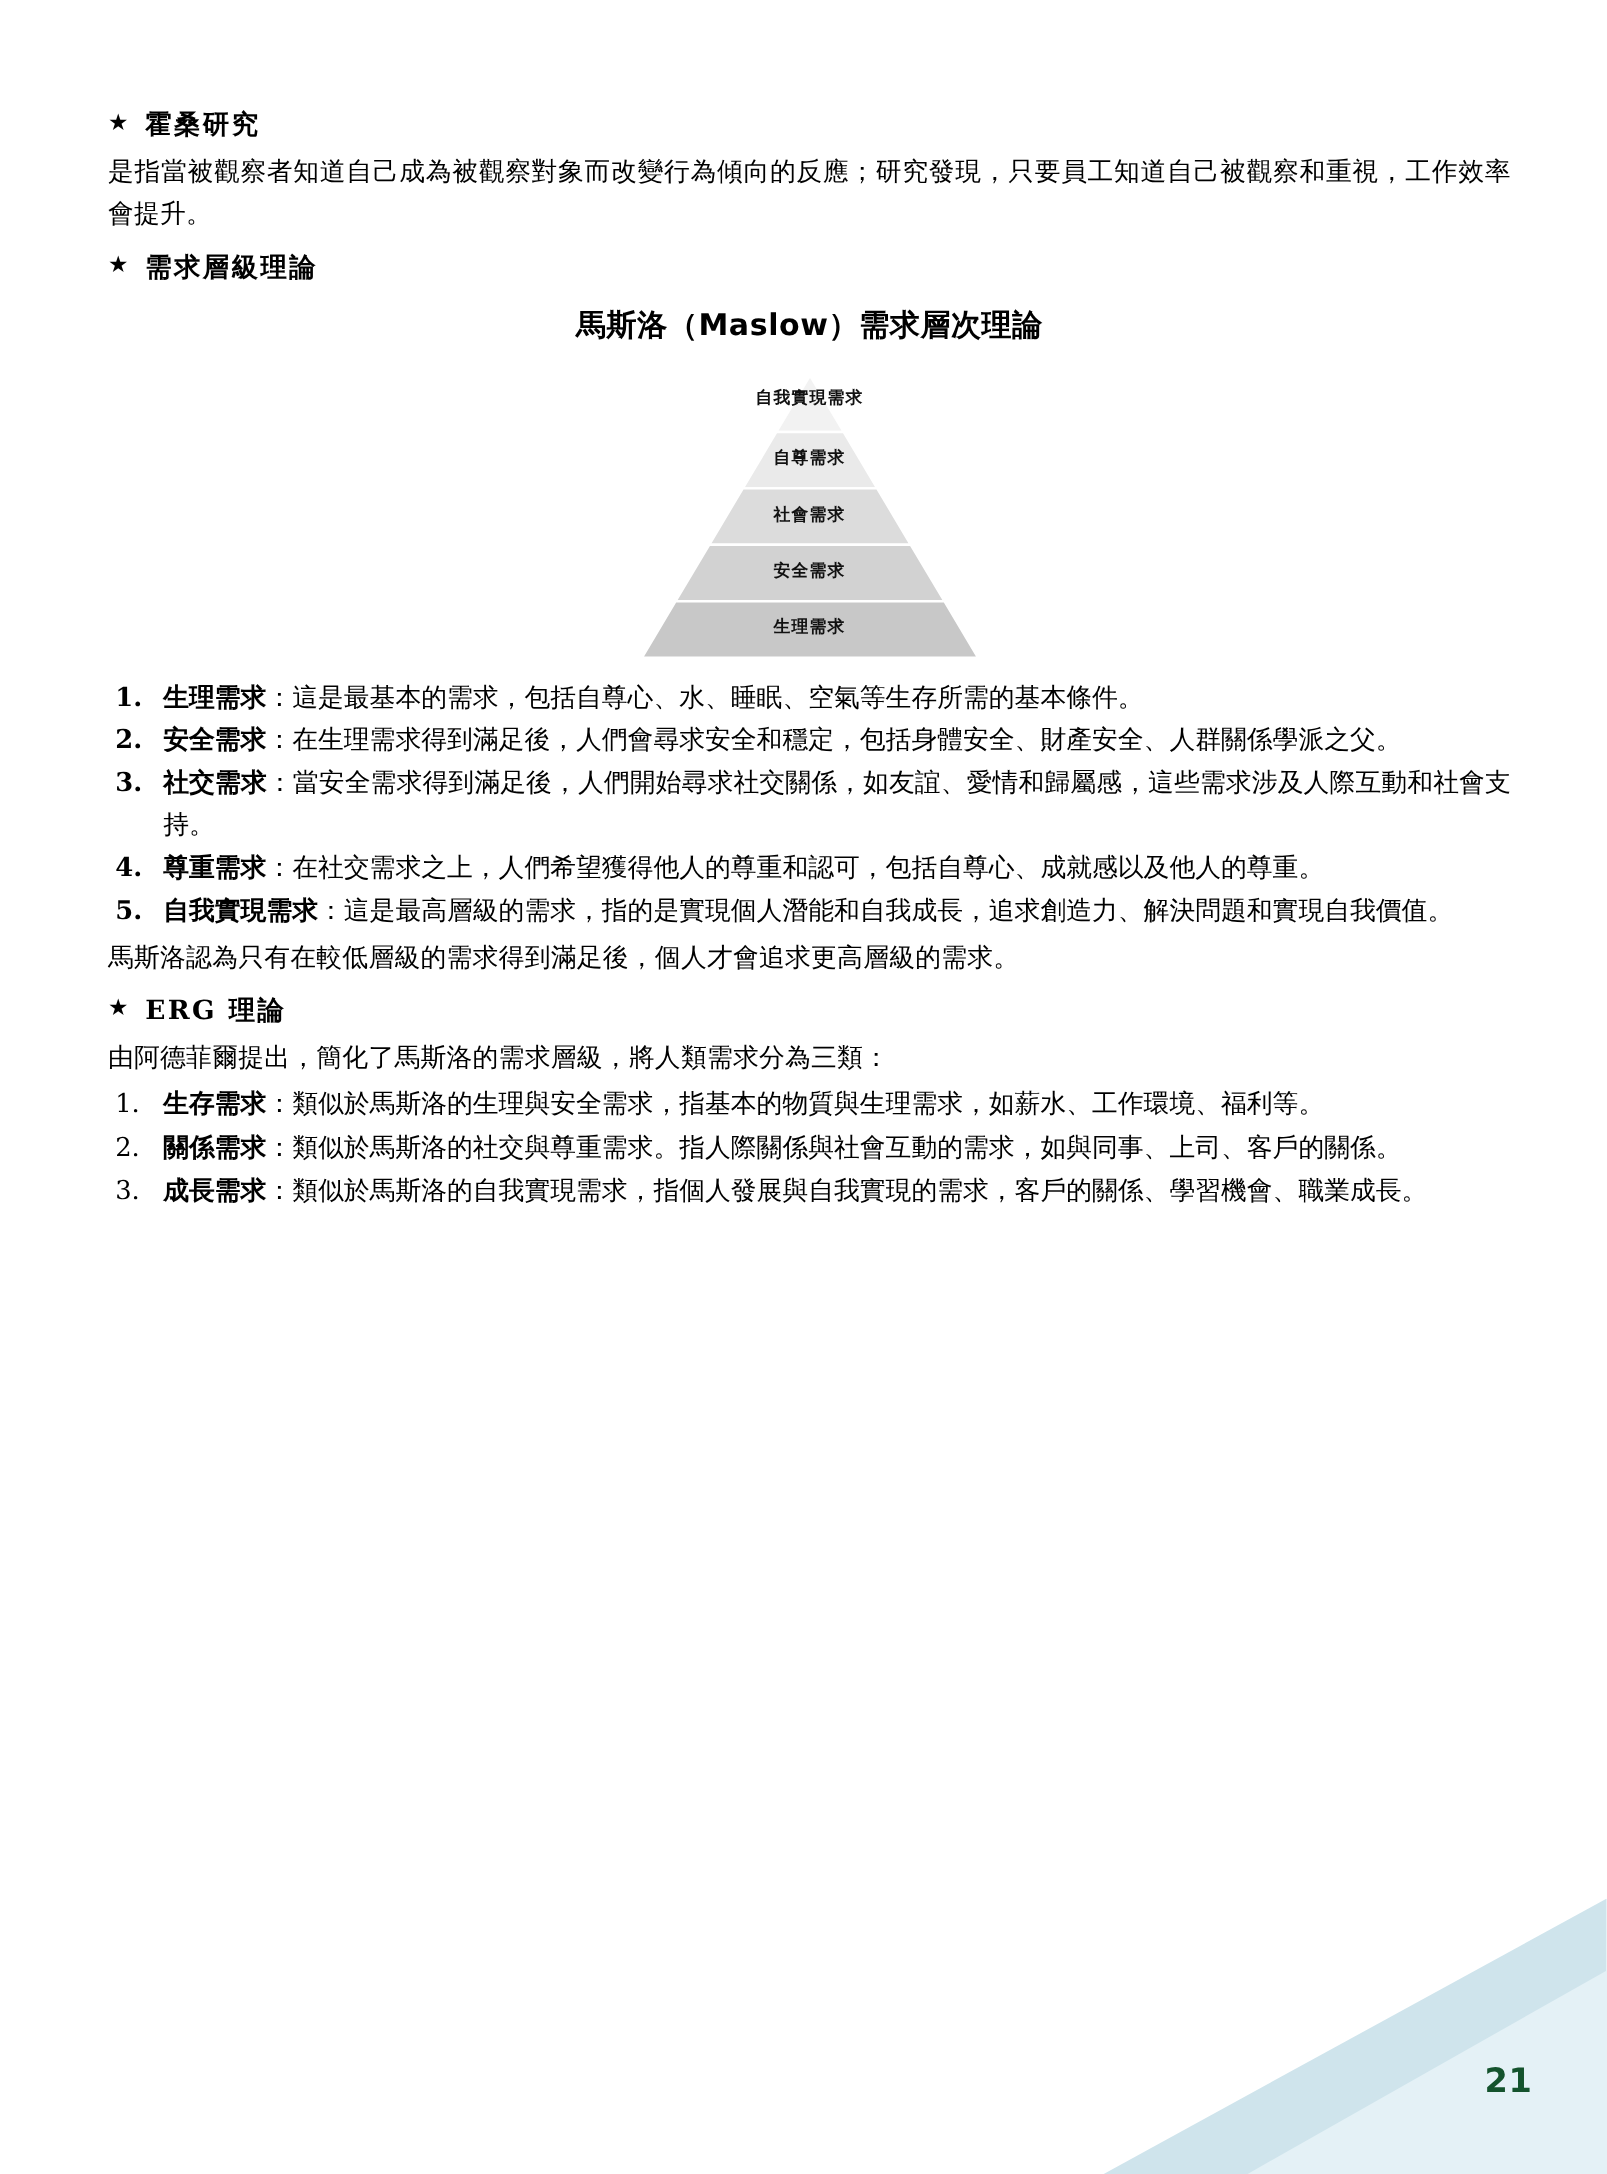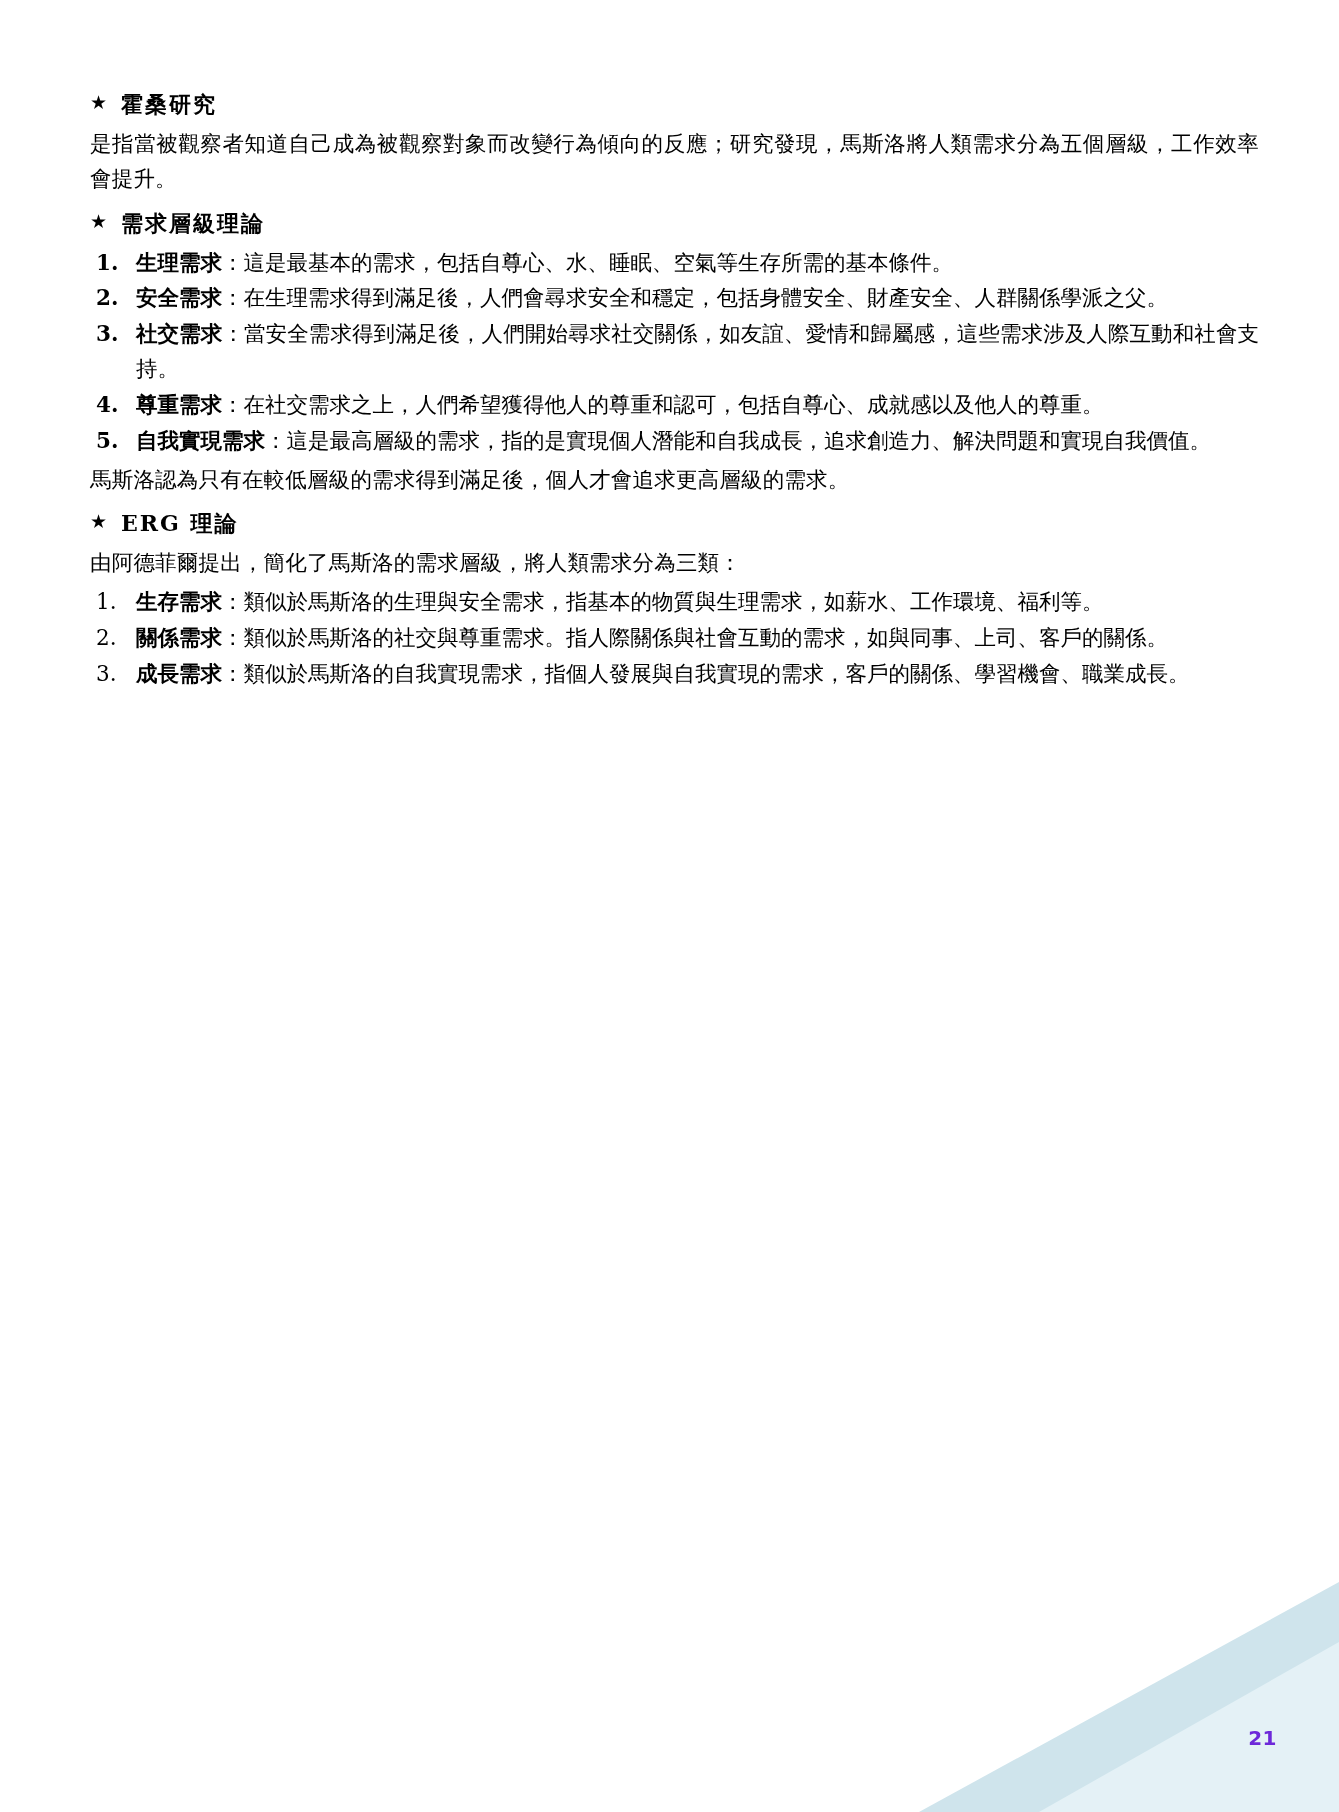--- a/index.html
+++ b/index.html
@@ -26,22 +26,22 @@
     width:420px; height:230px;
     overflow:hidden;
     pointer-events:none;
   }
   .corner-deco svg { display:block; }
   .page-number {
     position:absolute;
     right:62px; bottom:62px;
     font-family:"DejaVu Sans", "Liberation Sans", sans-serif;
     font-weight:bold;
-    font-size:20px;
-    color:#6d28d9;
+    font-size:28px;
+    color:#14532d;
     letter-spacing:0.5px;
   }
 
   
   .heading {
     display:flex;
     align-items:flex-start;
     gap:14px;
     margin:10px 0 6px 0;
   }
@@ -128,27 +128,49 @@
 </style>
 </head>
 <body>
 
 <div class="page">
 
   <div class="heading">
     <span class="star">★</span>
     <span class="heading-text">霍桑研究</span>
   </div>
-  <p class="body-text">是指當被觀察者知道自己成為被觀察對象而改變行為傾向的反應；研究發現，馬斯洛將人類需求分為五個層級，工作效率會提升。</p>
+  <p class="body-text">是指當被觀察者知道自己成為被觀察對象而改變行為傾向的反應；研究發現，只要員工知道自己被觀察和重視，工作效率會提升。</p>
 
   <div class="heading">
     <span class="star">★</span>
     <span class="heading-text">需求層級理論</span>
   </div>
 
+  <div class="figure">
+    <div class="figure-title">馬斯洛（Maslow）需求層次理論</div>
+    <div class="pyramid-wrap">
+      <svg width="420" height="250" viewBox="0 0 420 250">
+
+        <polygon points="210,8 238,55 182,55" fill="#f2f2f2" stroke="#ffffff" stroke-width="2"></polygon>
+
+        <polygon points="182,55 238,55 266,102 154,102" fill="#eaeaea" stroke="#ffffff" stroke-width="2"></polygon>
+
+        <polygon points="154,102 266,102 294,149 126,149" fill="#dcdcdc" stroke="#ffffff" stroke-width="2"></polygon>
+
+        <polygon points="126,149 294,149 322,196 98,196" fill="#d2d2d2" stroke="#ffffff" stroke-width="2"></polygon>
+
+        <polygon points="98,196 322,196 350,243 70,243" fill="#c8c8c8" stroke="#ffffff" stroke-width="2"></polygon>
+      </svg>
+      <div class="pyr-label" style="top:18px;">自我實現需求</div>
+      <div class="pyr-label" style="top:68px;">自尊需求</div>
+      <div class="pyr-label" style="top:115px;">社會需求</div>
+      <div class="pyr-label" style="top:162px;">安全需求</div>
+      <div class="pyr-label" style="top:209px;">生理需求</div>
+    </div>
+  </div>
 
   <ol class="num-list">
     <li>
       <span class="marker">1.</span>
       <span class="li-body"><span class="term">生理需求</span><span>：這是最基本的需求，包括自尊心、水、睡眠、空氣等生存所需的基本條件。</span></span>
     </li>
     <li>
       <span class="marker">2.</span>
       <span class="li-body"><span class="term">安全需求</span><span>：在生理需求得到滿足後，人們會尋求安全和穩定，包括身體安全、財產安全、人群關係學派之父。</span></span>
     </li>

